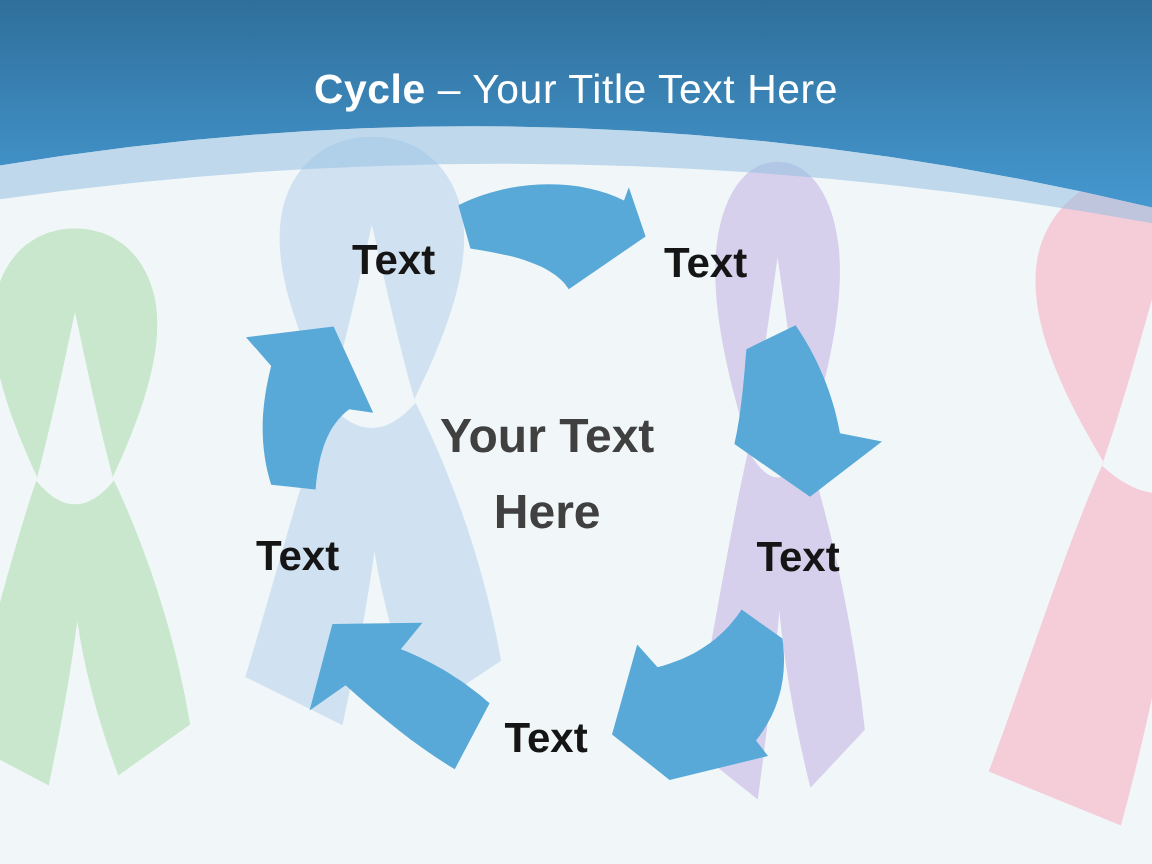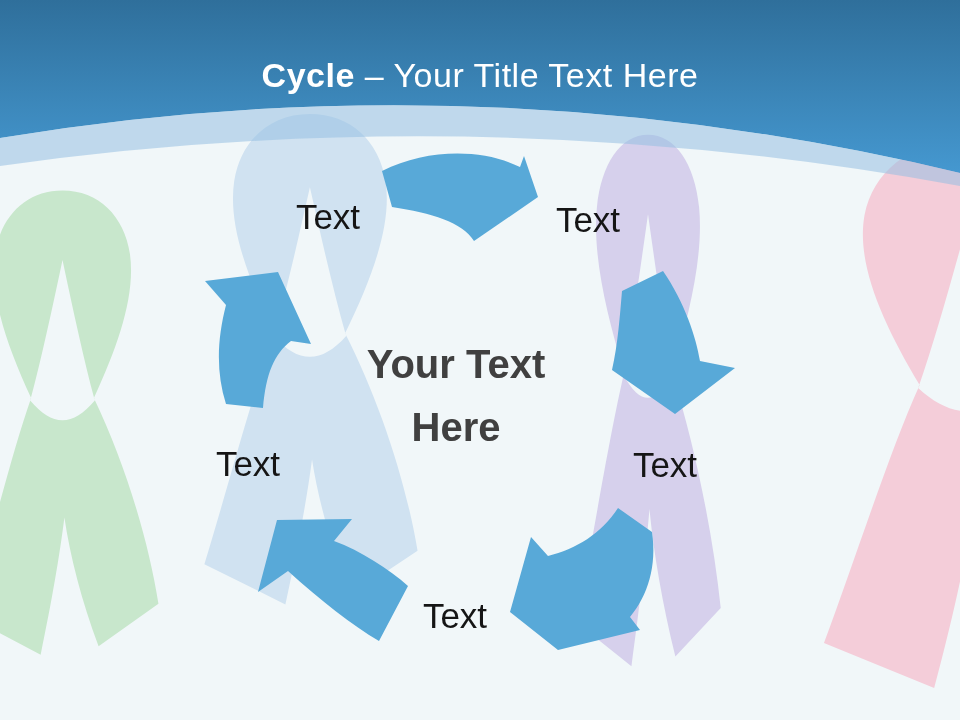--- a/index.html
+++ b/index.html
@@ -10,21 +10,21 @@
   .layer{position:absolute;left:0;top:0;width:960px;height:720px;}
   .layer-art{z-index:1;}
   .layer-header{z-index:2;}
   .title{
     position:absolute;z-index:3;top:56px;left:0;width:960px;
     text-align:center;color:#ffffff;font-size:34px;letter-spacing:0.5px;
   }
   .title .bold{font-weight:bold;}
   .node{
     position:absolute;z-index:3;transform:translate(-50%,-50%);
-    font-size:35px;color:#151515;white-space:nowrap;
+    font-size:35px;color:#151515;white-space:nowrap;font-weight:bold;
   }
   .node-top-left{left:328px;top:217px;}
   .node-top-right{left:588px;top:220px;}
   .node-right{left:665px;top:465px;}
   .node-bottom{left:455px;top:616px;}
   .node-left{left:248px;top:464px;}
   .center-text{
     position:absolute;z-index:3;left:341px;top:333px;width:230px;
     text-align:center;font-weight:bold;font-size:40px;line-height:63px;
     color:#404040;

